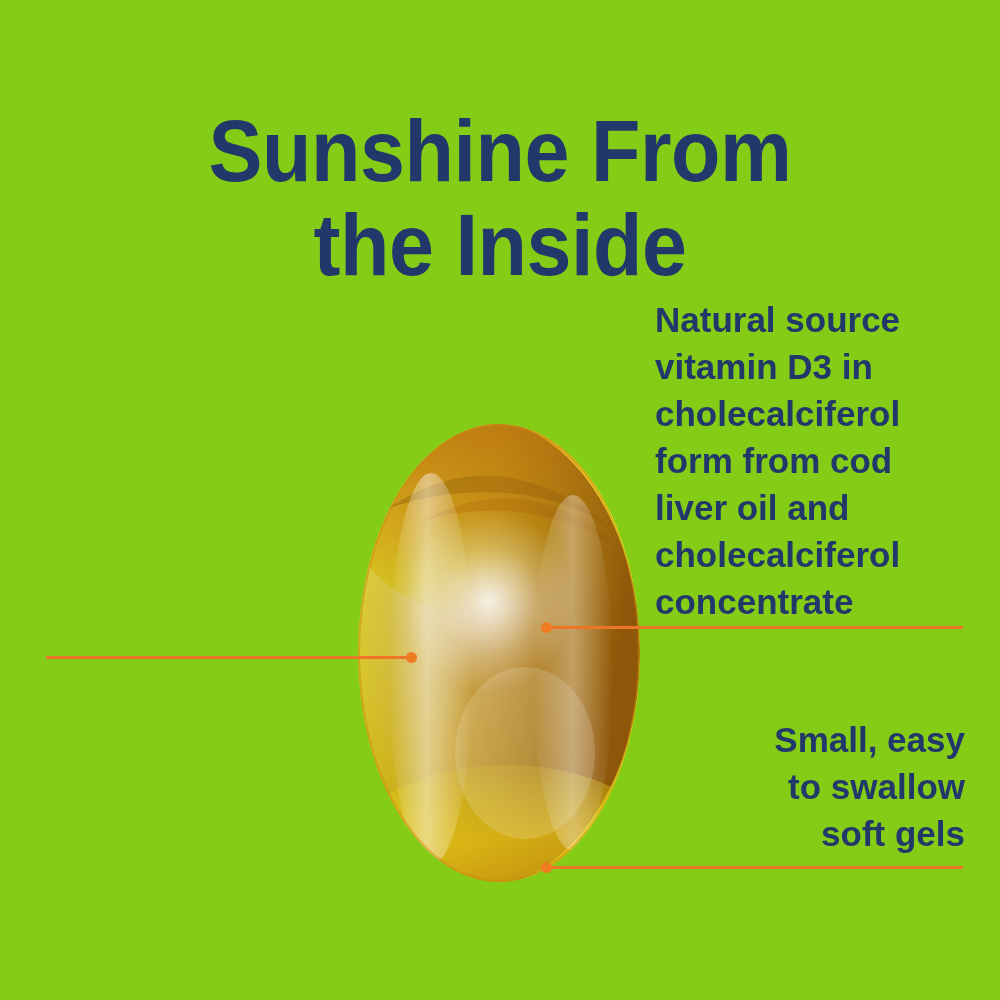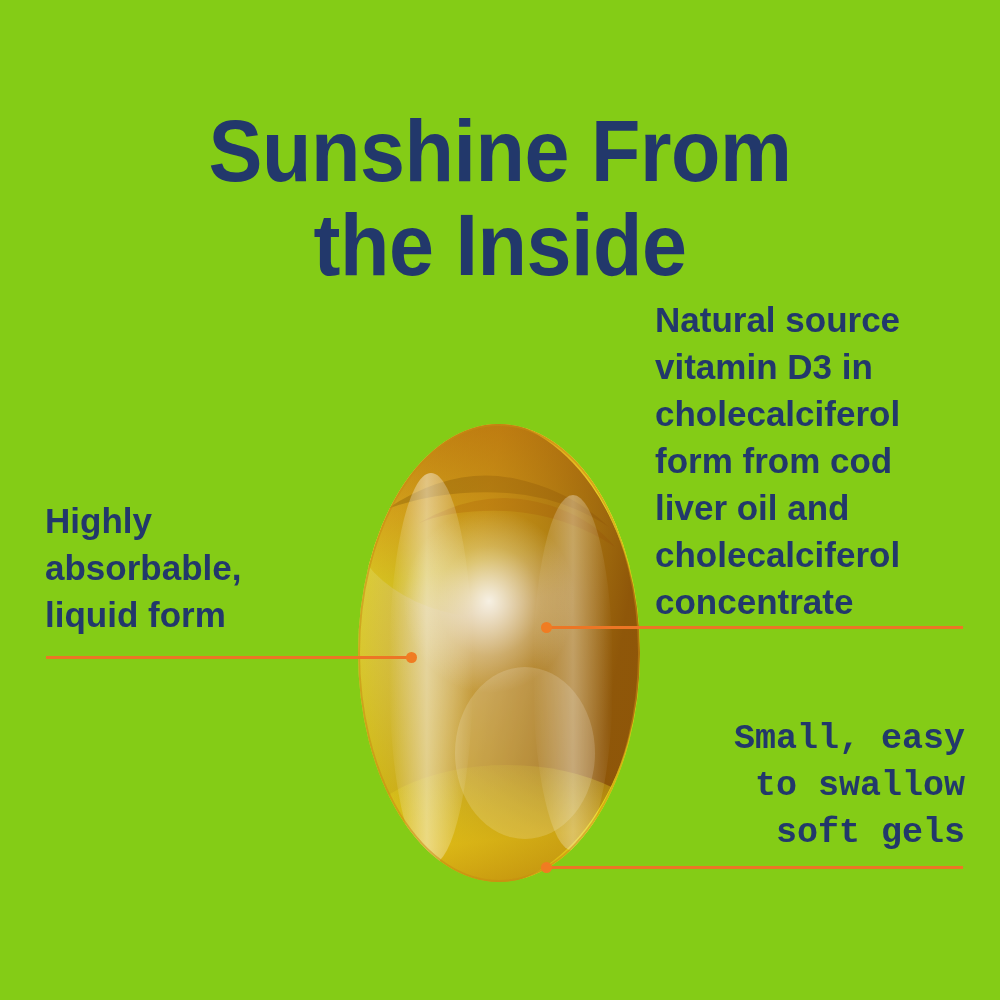--- a/index.html
+++ b/index.html
@@ -57,21 +57,20 @@
     left: 655px;
     top: 296px;
     width: 310px;
     text-align: left;
   }
   .callout-right-bottom {
     left: 690px;
     top: 716px;
     width: 275px;
     text-align: right;
-    font-family: Liberation Mono, monospace;
   }
 
   
   .leader {
     position: absolute;
     height: 3px;
     background: #ec7625;
   }
   .leader-left  { left: 46px;  top: 656px; width: 366px; }
   .leader-right-top    { left: 546px; top: 626px; width: 417px; }
@@ -177,23 +176,20 @@
   </div>
 
   <div class="leader leader-left"></div>
   <div class="leader leader-right-top"></div>
   <div class="leader leader-right-bottom"></div>
 
   <div class="dot dot-left"></div>
   <div class="dot dot-right-top"></div>
   <div class="dot dot-right-bottom"></div>
 
-  <div class="callout callout-left">Highly
-absorbable,
-liquid form</div>
 
   <div class="callout callout-right-top">Natural source
 vitamin D3 in
 cholecalciferol
 form from cod
 liver oil and
 cholecalciferol
 concentrate</div>
 
   <div class="callout callout-right-bottom">Small, easy

